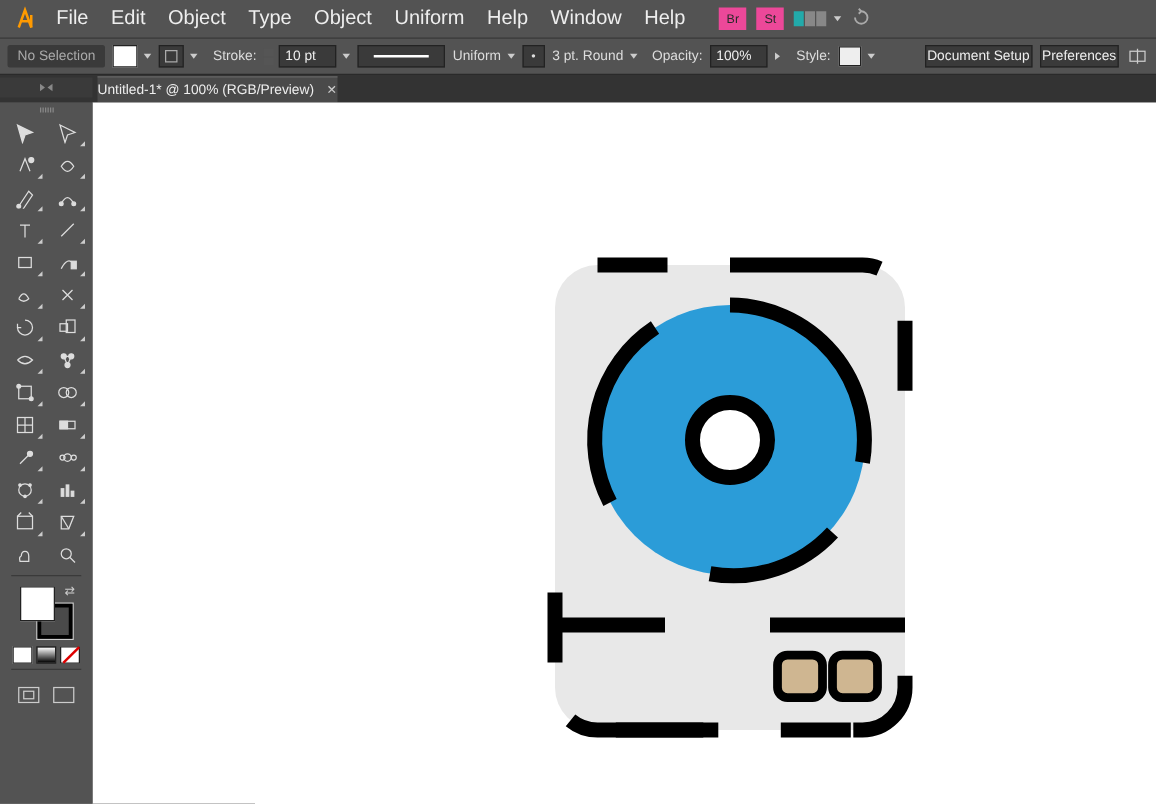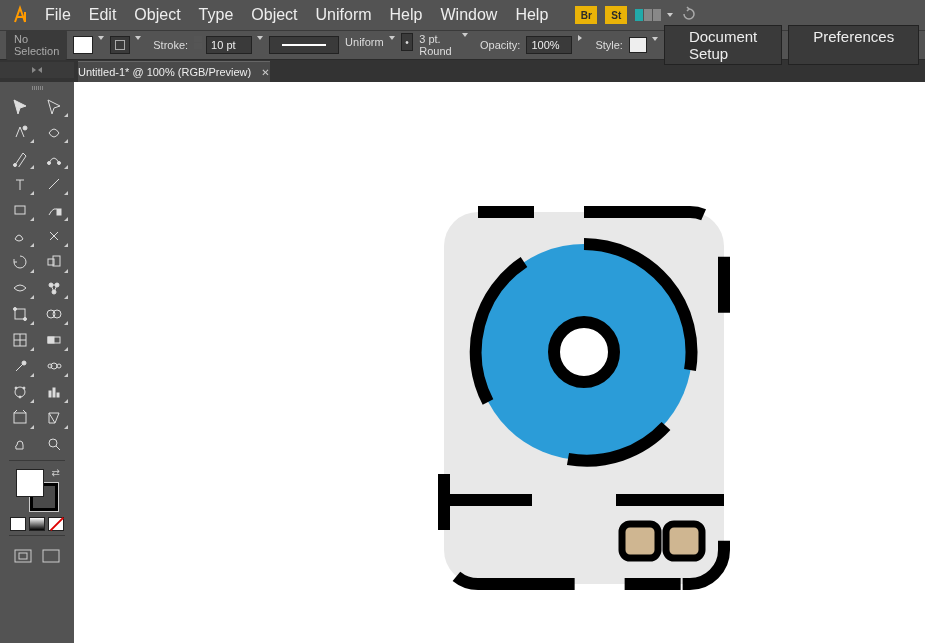--- a/index.html
+++ b/index.html
@@ -4,43 +4,43 @@
 <style>
   * { box-sizing: border-box; margin: 0; padding: 0; font-family: "Segoe UI", Tahoma, sans-serif; }
   body { width: 925px; height: 643px; background: #4a4a4a; overflow: hidden; position: relative; }
 
   
   .menubar { height: 30px; background: #535353; display: flex; align-items: center; padding: 0 6px; gap: 2px; }
   .logo { width: 28px; height: 24px; display: flex; align-items: center; justify-content: center; }
   .logo svg { width: 20px; height: 20px; }
   .menu-item { color: #eee; font-size: 16px; padding: 4px 9px; cursor: pointer; }
   .menu-icons { display: flex; align-items: center; gap: 8px; margin-left: 16px; }
-  .brand-box { width: 22px; height: 18px; background: #eab308; color: #2a2a2a; font-size: 10px; font-weight: bold; display: flex; align-items: center; justify-content: center; }
+  .brand-box { width: 22px; height: 18px; background: #ec4899; color: #2a2a2a; font-size: 10px; font-weight: normal; display: flex; align-items: center; justify-content: center; }
   .workspace-sel { display: flex; align-items: center; gap: 2px; }
   .ws-blocks { display: flex; }
   .ws-block { width: 8px; height: 12px; margin-right: 1px; }
   .dd-caret { width: 0; height: 0; border-left: 3px solid transparent; border-right: 3px solid transparent; border-top: 4px solid #ccc; margin-left: 3px; }
   .refresh-ic { color: #aaa; font-size: 14px; }
 
   
   .ctrlbar { height: 30px; background: #535353; border-top: 1px solid #3a3a3a; border-bottom: 1px solid #2a2a2a; display: flex; align-items: center; padding: 0 6px; gap: 6px; font-size: 11px; color: #ddd; }
   .sel-label { background: #3a3a3a; padding: 3px 8px; border-radius: 2px; color: #aaa; }
   .swatch-box { width: 20px; height: 18px; border: 1px solid #222; display: flex; align-items: center; justify-content: center; background: #fff; }
   .swatch-box.inner { background: #3a3a3a; }
   .swatch-box.inner .sq { width: 10px; height: 10px; border: 1px solid #aaa; background: #3a3a3a; }
-  .ctrl-group { display: flex; align-items: flex-start; gap: 2px; }
+  .ctrl-group { display: flex; align-items: center; gap: 2px; }
   .ctrl-lbl { margin-left: 6px; }
   .num-field { width: 46px; height: 18px; background: #3a3a3a; border: 1px solid #222; color: #eee; font-size: 11px; padding: 0 4px; display: flex; align-items: center; }
   .steppers { display: flex; flex-direction: column; gap: 1px; margin-right: 2px; }
   .step { width: 8px; height: 6px; background: #555; }
   .profile-box { width: 70px; height: 18px; background: #3a3a3a; border: 1px solid #222; display: flex; align-items: center; justify-content: center; font-size: 10px; }
   .line-sample { width: 44px; border-top: 2px solid #fff; }
   .dot-sample { width: 10px; display: flex; justify-content: center; }
   .dot-sample::before { content: "•"; }
-  .btn { background: #3a3a3a; border: 1px solid #222; color: #eee; font-size: 15px; padding: 2px 24px; cursor: pointer; }
+  .btn { background: #3a3a3a; border: 1px solid #222; color: #eee; font-size: 11px; padding: 2px 1px; cursor: pointer; }
   .btnrow { display: flex; gap: 6px; margin-left: auto; }
   .style-sw { width: 18px; height: 16px; background: #eee; border: 1px solid #222; }
 
   
   .tabrow { height: 22px; background: #333; display: flex; align-items: flex-end; padding-left: 78px; }
   .collapse-handle { position: absolute; left: 0; top: 62px; width: 74px; height: 16px; background: #3a3a3a; display: flex; align-items: center; justify-content: center; gap: 2px; }
   .coll-arrow { width: 0; height: 0; border-top: 3px solid transparent; border-bottom: 3px solid transparent; }
   .coll-arrow.l { border-right: 4px solid #888; }
   .coll-arrow.r { border-left: 4px solid #888; }
   .doctab { background: #4a4a4a; color: #eee; font-size: 11px; padding: 4px 0; display: flex; align-items: center; gap: 10px; border-top: 1px solid #666; }

